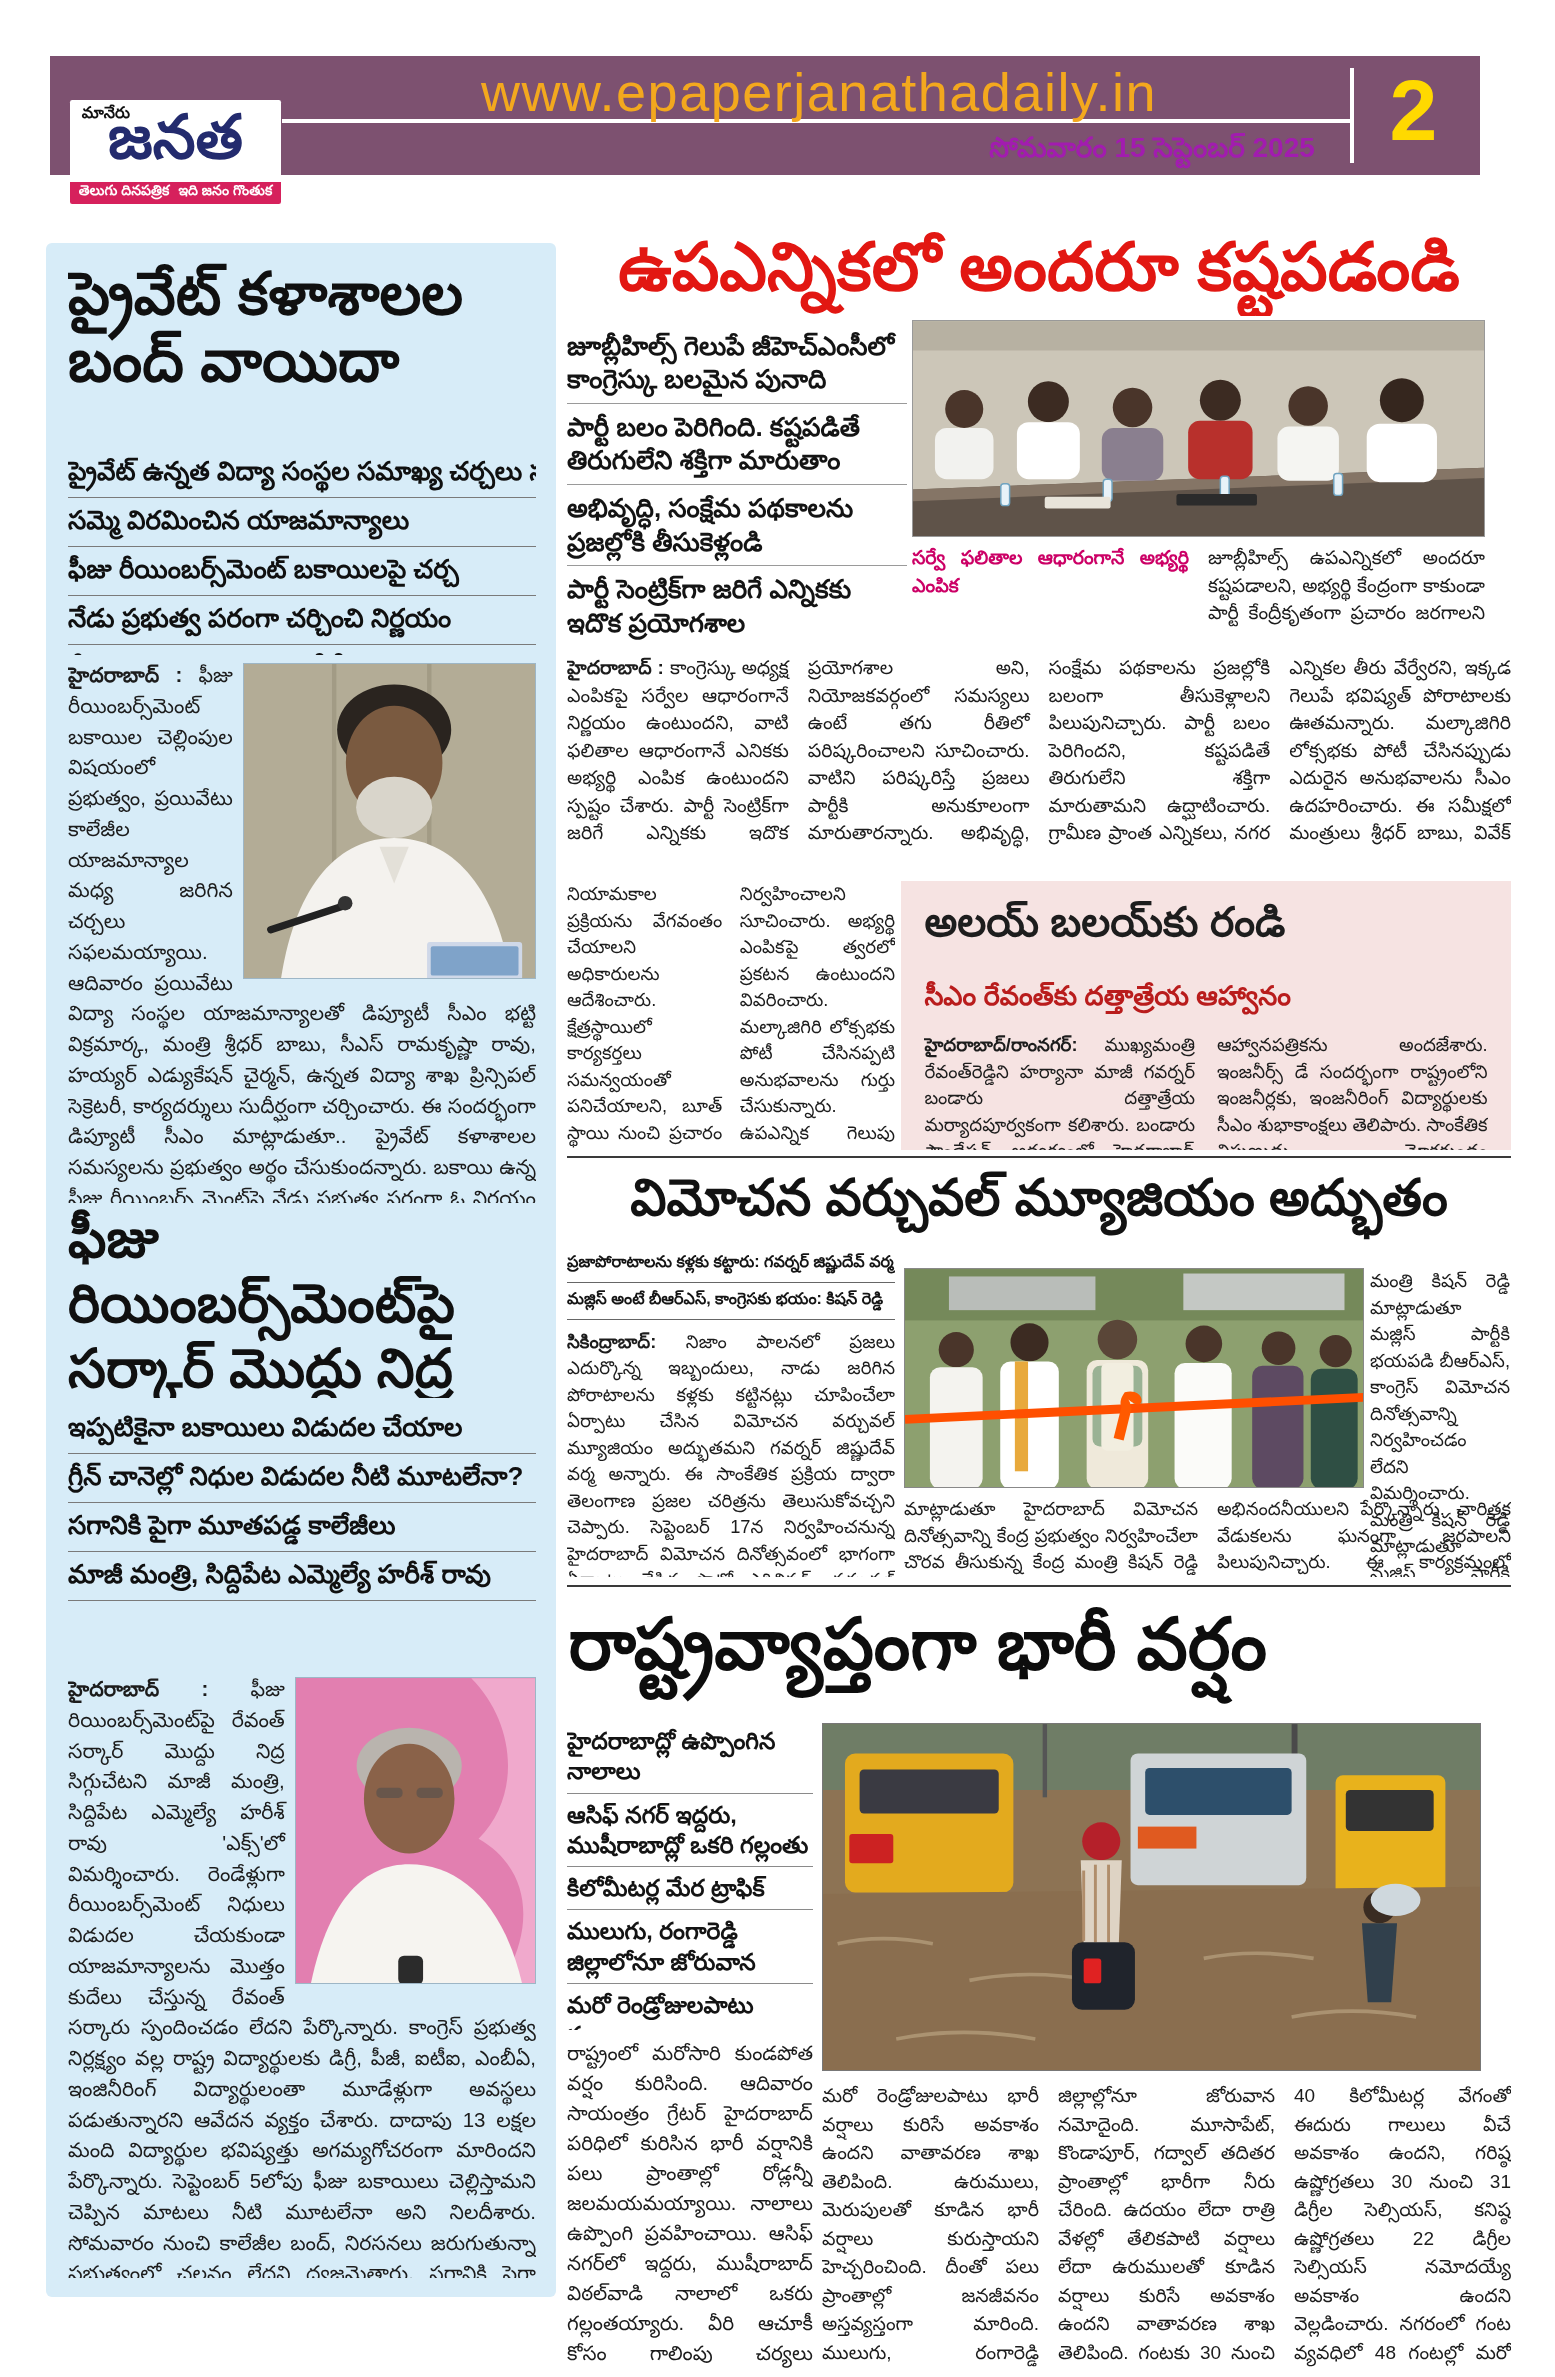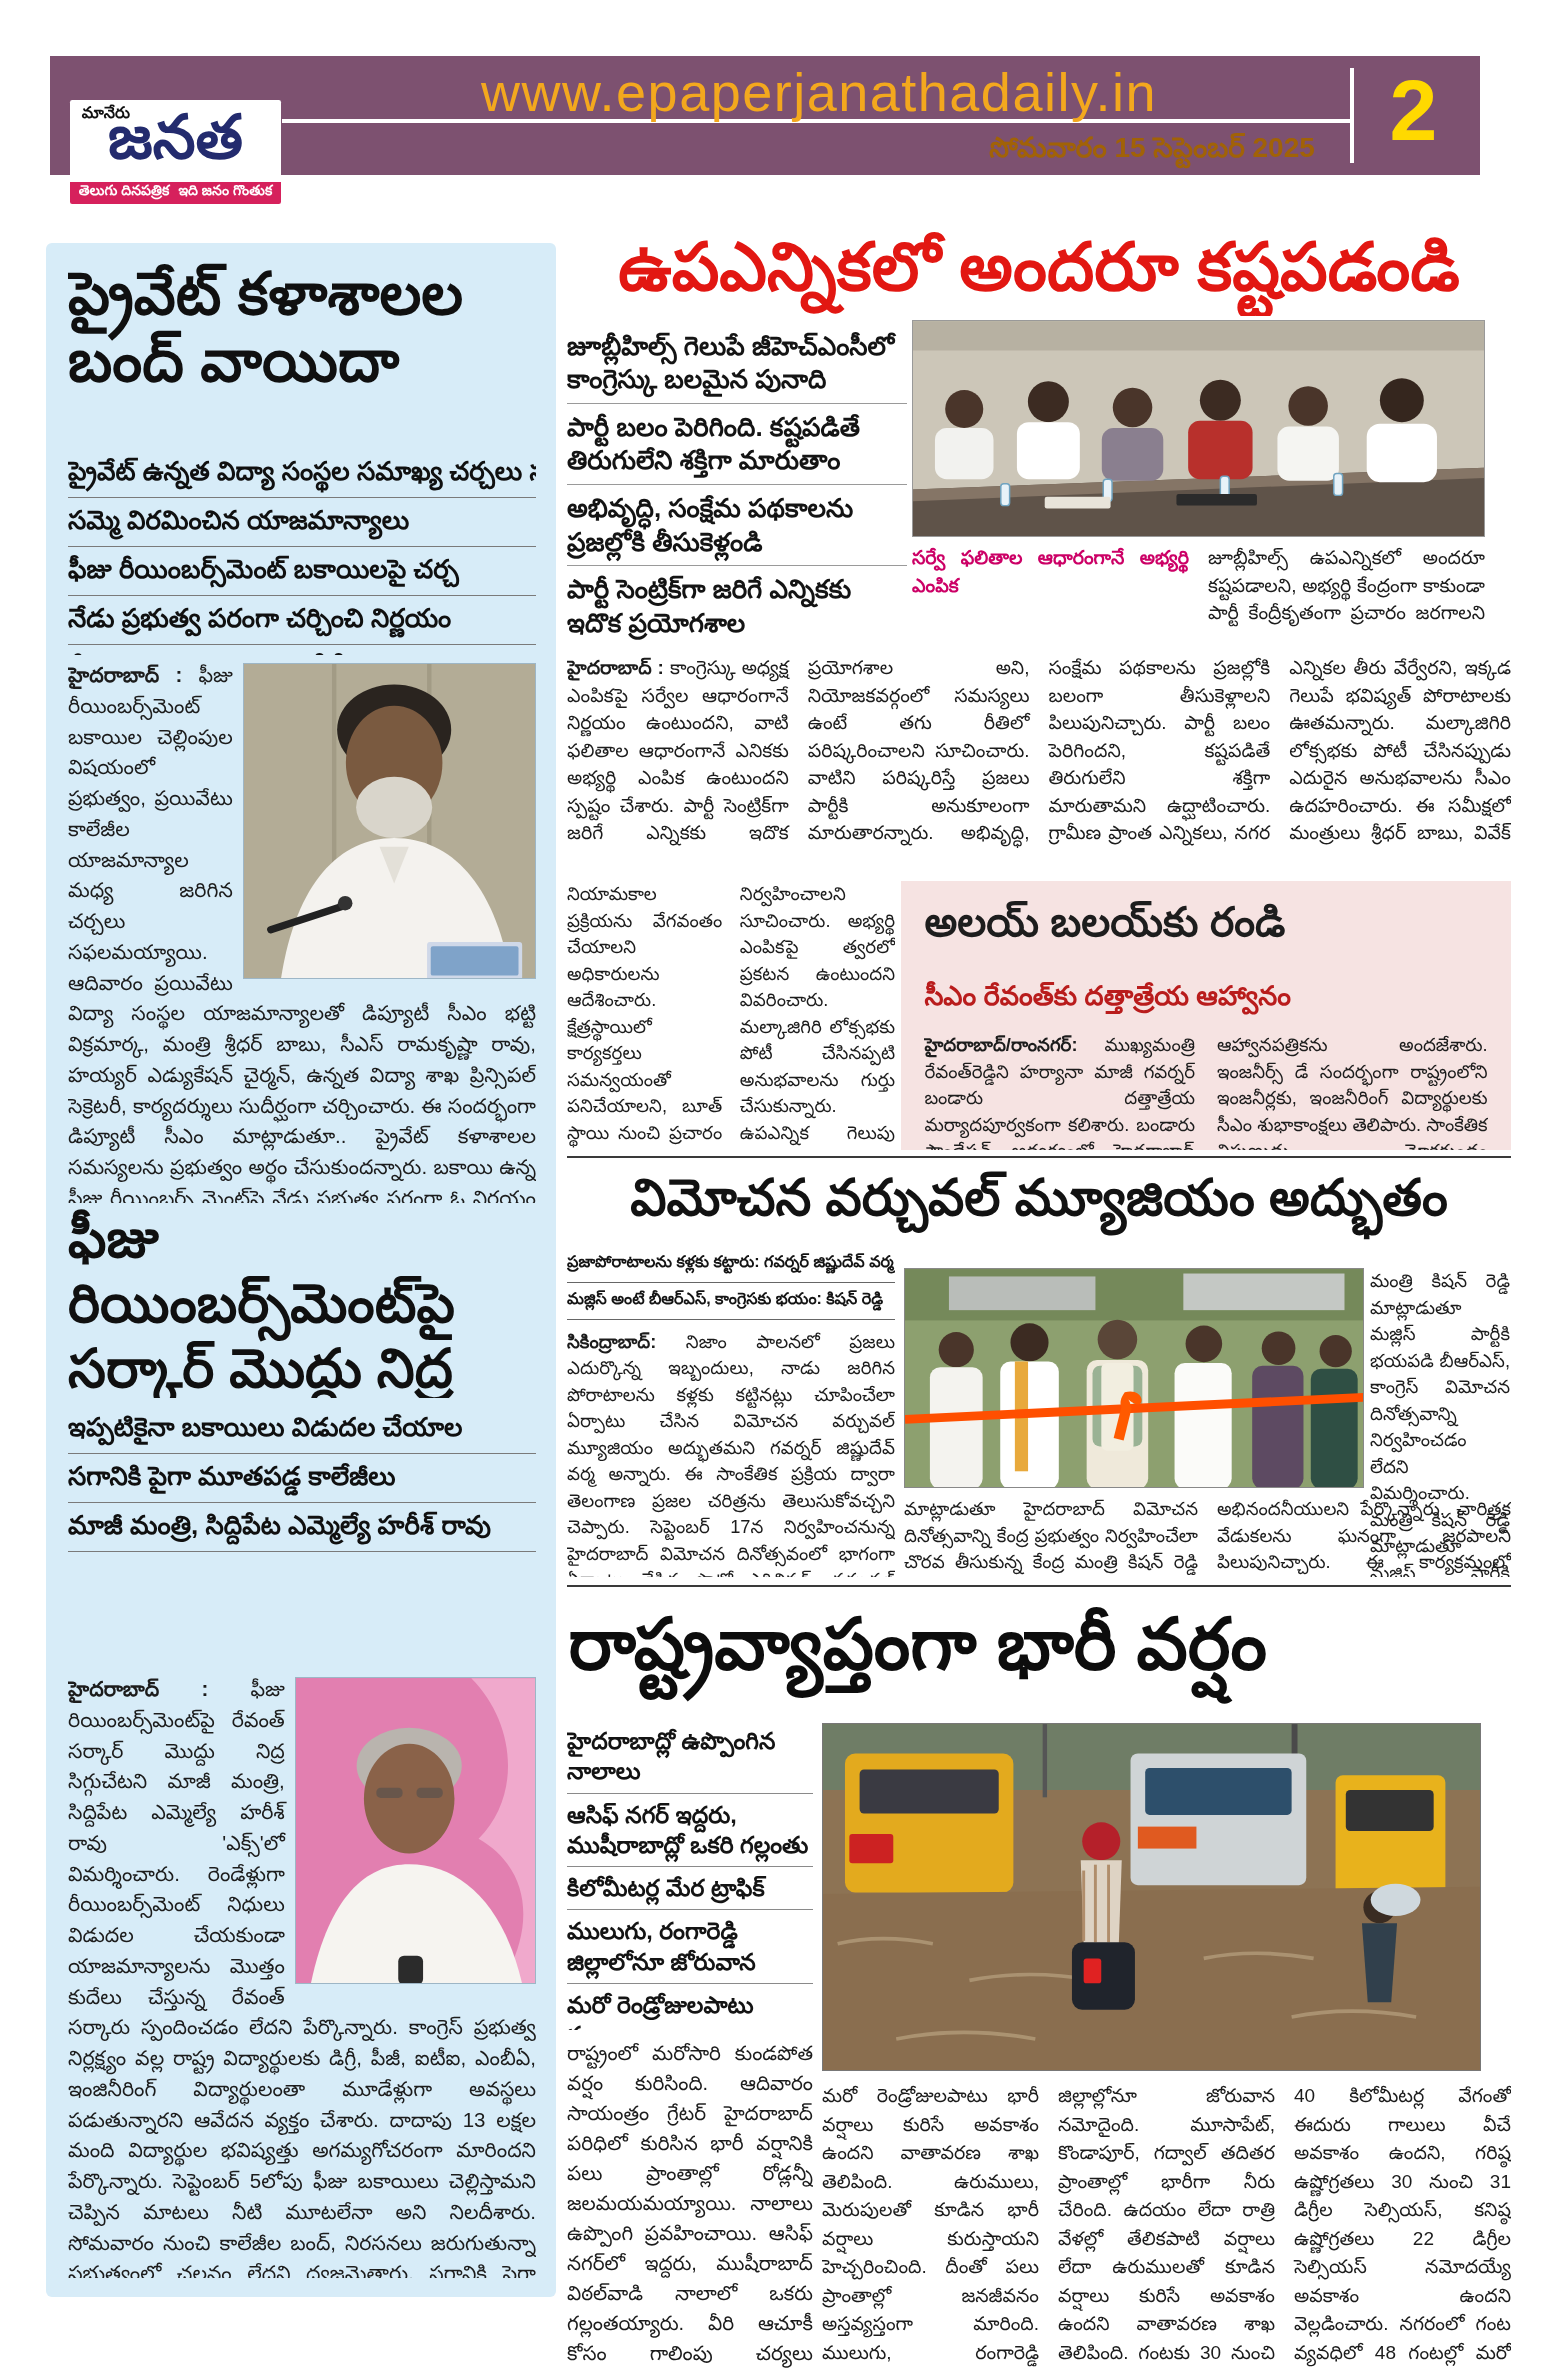--- a/index.html
+++ b/index.html
@@ -9,21 +9,21 @@
     position:relative; width:1556px; height:2377px; background:#ffffff;
     margin:0 auto; overflow:hidden;
   }
   
   #header-band { position:absolute; left:50px; top:56px; width:1430px; height:119px; background:#7d5170; }
   #header-hline { position:absolute; left:282px; top:119px; width:1068px; height:3.7px; background:#ffffff; }
   #header-vline { position:absolute; left:1350px; top:68px; width:3.7px; height:95px; background:#ffffff; }
   #site-url { position:absolute; left:307px; top:61px; width:1024px; text-align:center;
     font-size:54px; color:#f3a81e; letter-spacing:1.5px; font-weight:400; }
   #issue-date { position:absolute; left:732px; top:132px; width:593px; text-align:right;
-    font-size:28px; font-weight:bold; color:#a16207; padding-right:10.2px; }
+    font-size:28px; font-weight:bold; color:#a21caf; padding-right:10.2px; }
   #page-number { position:absolute; left:1355px; top:63px; width:117px; text-align:center;
     font-size:86px; font-weight:bold; color:#ffd900; line-height:1.1; }
   #logo-box { position:absolute; left:70px; top:64px; width:211px; height:104px; background:#ffffff; border-radius:2.2px; overflow:hidden;margin-top:36px; }
   #logo-small { position:absolute; left:11.7px; top:4.4px; font-size:16px; font-weight:bold; color:#111; }
   #logo-main  { position:absolute; left:0; top:1.5px; width:100%; text-align:center;
     font-size:61px; font-weight:bold; color:#232b6e; line-height:1.15; }
   #logo-strip { position:absolute; left:0; bottom:0; width:100%; height:22px; background:#d6215c;
     display:flex; justify-content:space-between; padding:0 8.8px; }
   #logo-strip span { color:#fff; font-size:14px; font-weight:bold; white-space:nowrap; }
   
@@ -137,20 +137,21 @@
         </svg>
       </span>
       <span class="dateline">హైదరాబాద్ : </span><span>ఫీజు రీయింబర్స్‌మెంట్ బకాయిల చెల్లింపుల విషయంలో ప్రభుత్వం, ప్రయివేటు కాలేజీల యాజమాన్యాల మధ్య జరిగిన చర్చలు సఫలమయ్యాయి. ఆదివారం ప్రయివేటు విద్యా సంస్థల యాజమాన్యాలతో డిప్యూటీ సీఎం భట్టి విక్రమార్క, మంత్రి శ్రీధర్ బాబు, సీఎస్ రామకృష్ణా రావు, హయ్యర్ ఎడ్యుకేషన్ చైర్మన్, ఉన్నత విద్యా శాఖ ప్రిన్సిపల్ సెక్రెటరీ, కార్యదర్శులు సుదీర్ఘంగా చర్చించారు. ఈ సందర్భంగా డిప్యూటీ సీఎం మాట్లాడుతూ.. ప్రైవేట్ కళాశాలల సమస్యలను ప్రభుత్వం అర్థం చేసుకుందన్నారు. బకాయి ఉన్న ఫీజు రీయింబర్స్ మెంట్‌పై నేడు ప్రభుత్వ పరంగా ఓ నిర్ణయం తీసుకుంటామని ప్రకటించారు. అప్పటి వరకు సమ్మె విరమించాలని కళాశాలల యాజమాన్యాలను కోరారు. దీంతో సమ్మె విరమిస్తున్నట్టు యాజమాన్యాలు ప్రకటించాయి. ఏం జరిగిందంటే... ఫీజు రీయింబర్స్ మెంట్ బకాయిలు చెల్లించాలని డిమాండ్ చేస్తూ ప్రైవేట్ ఉన్నత విద్యా సంస్థల సమాఖ్య (ఫెడరేషన్) యాజమాన్యాలతో చర్చలు జరుపుతున్న డిప్యూటీ సీఎం భట్టిలతో సమావేశాలు నిర్వహిస్తామని పేర్కొన్నది.</span>
       
       
     </div>
 
     <div class="lp-abs fee-head">ఫీజు రియింబర్స్‌మెంట్‌పై సర్కార్ మొద్దు నిద్ర</div>
     <div class="lp-abs fee-subs">
       <div>ఇప్పటికైనా బకాయిలు విడుదల చేయాల</div>
+      <div>గ్రీన్ చానెల్లో నిధుల విడుదల నీటి మూటలేనా?</div>
       <div>సగానికి పైగా మూతపడ్డ కాలేజీలు</div>
       <div>మాజీ మంత్రి, సిద్దిపేట ఎమ్మెల్యే హరీశ్ రావు</div>
     </div>
     <div class="lp-abs fee-body">
       <span class="photo-float" style="width:241px;height:307px;background:#e27fb0;">
         <svg width="241" height="307" viewBox="0 0 330 420">
           <rect width="330" height="420" fill="#e27fb0"></rect>
           <path d="M240 0 C300 60 310 160 250 220 C320 260 330 340 280 420 L330 420 L330 0 Z" fill="#f0a9cc"></path>
           <ellipse cx="155" cy="120" rx="72" ry="52" fill="#b9b4ae"></ellipse>
           <ellipse cx="155" cy="165" rx="62" ry="75" fill="#8a6249"></ellipse>

